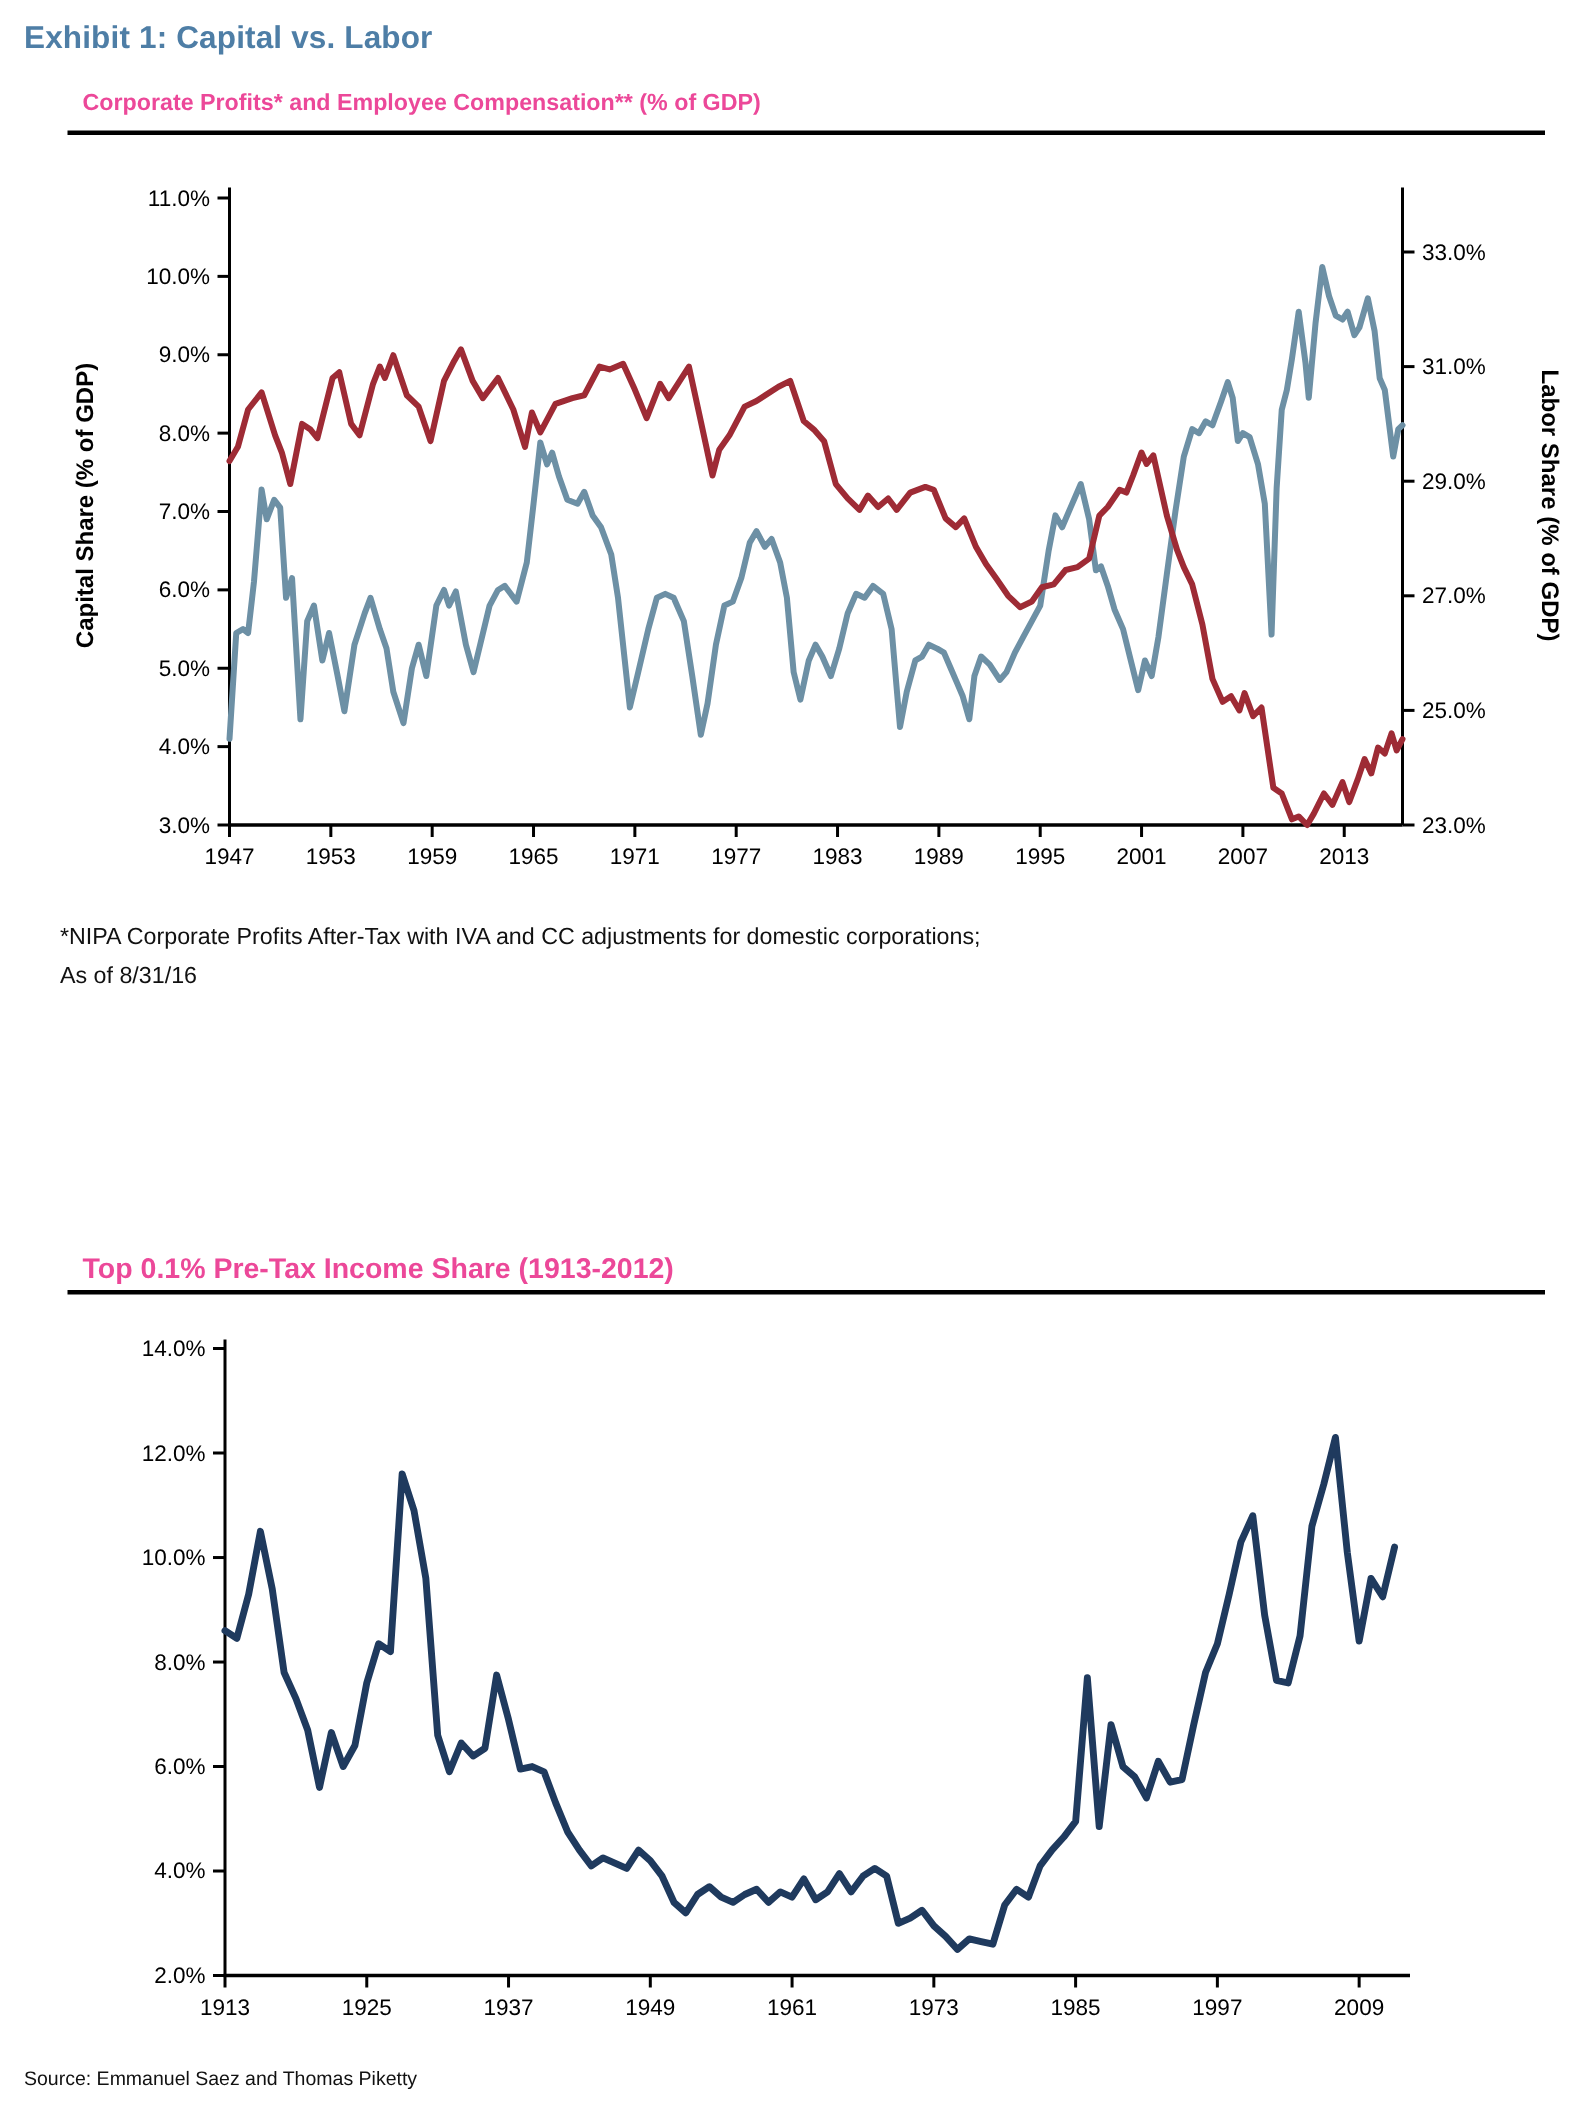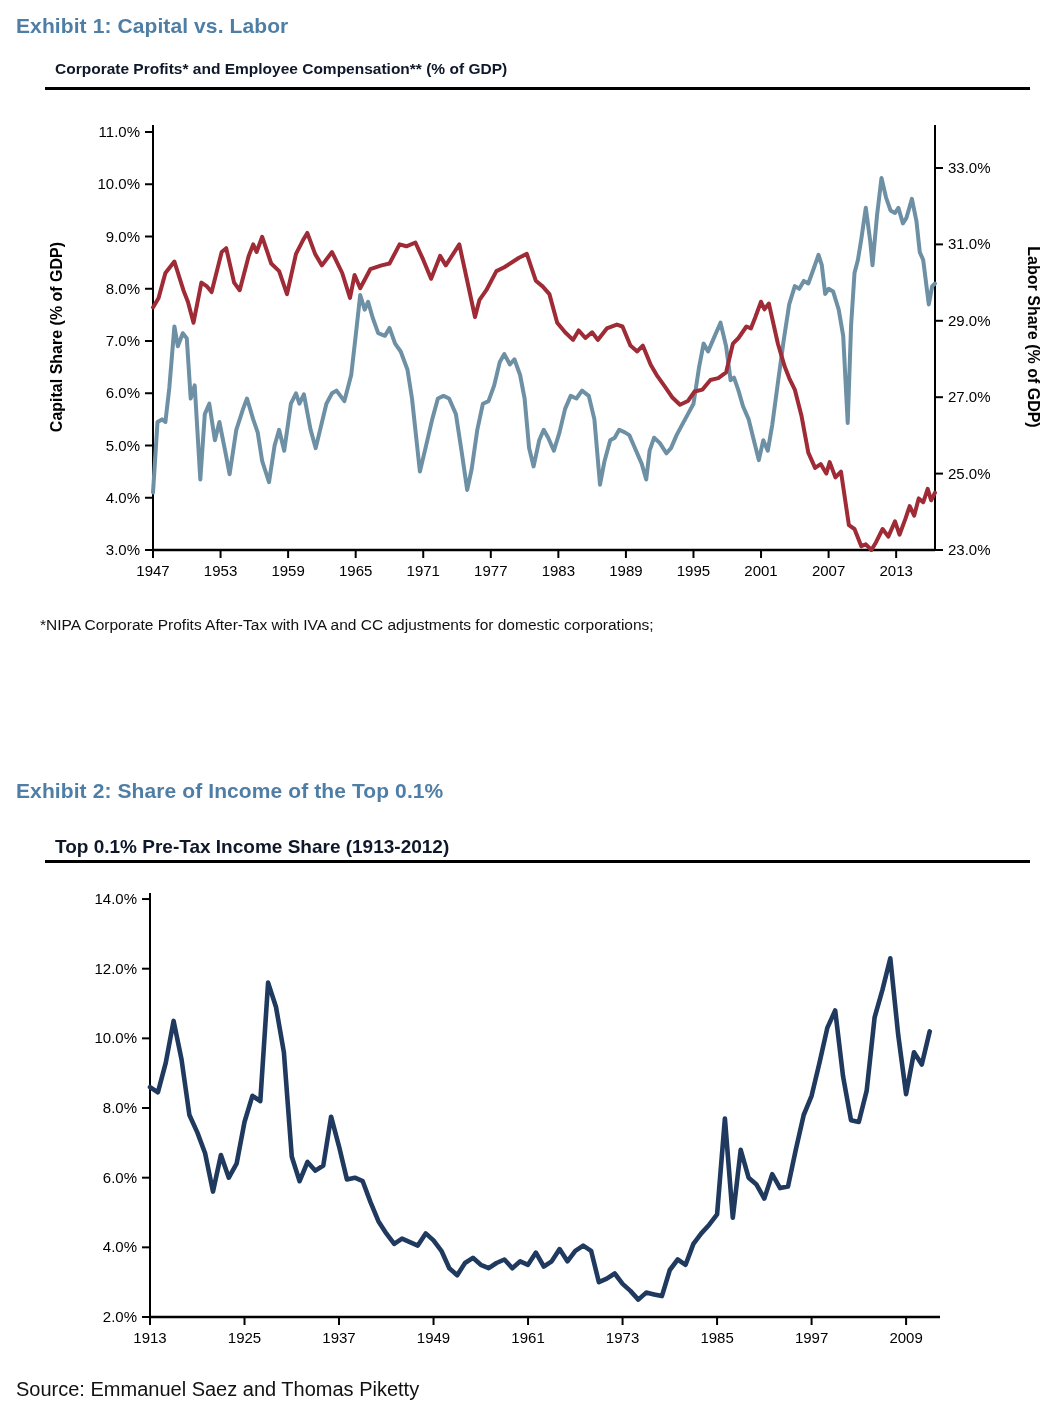--- a/index.html
+++ b/index.html
@@ -1,23 +1,23 @@
 <!DOCTYPE html>
 <html><head>
 <meta charset="utf-8">
 <style>
   html,body{margin:0;padding:0;background:#fff;}
   .page{position:relative;width:1064px;height:1412px;background:#ffffff;
         font-family:"Liberation Sans",sans-serif;color:#1a1a1a;overflow:hidden;}
   .exhibit-heading{position:absolute;left:16px;font-size:21px;font-weight:700;letter-spacing:0.1px;}
-  .chart-title{position:absolute;left:55px;font-size:15.5px;font-weight:700;color:#0f172a;}
+  .chart-title{position:absolute;left:55px;font-size:15.5px;font-weight:700;color:#ec4899;}
   .chart-title.small{font-size:19px;}
   .title-rule{position:absolute;left:45px;width:985px;height:3px;background:#000;}
   .footnotes{position:absolute;left:16px;font-size:15.5px;line-height:26px;color:#111;}
-  .source-line{position:absolute;left:16px;font-size:20px;color:#111;}
+  .source-line{position:absolute;left:16px;font-size:13px;color:#111;}
   svg.chart{position:absolute;left:0;}
   svg text{font-family:"Liberation Sans",sans-serif;fill:#000;}
 </style>
 </head>
 <body>
 
 <div class="page">
 
   <div class="exhibit-heading" style="top:14px;color:#4e7ea6;">Exhibit 1: Capital vs. Labor</div>
 
@@ -83,23 +83,23 @@
       <line x1="896.16" y1="550" x2="896.16" y2="558" stroke="#000" stroke-width="2"></line>
       <text x="896.16" y="576" text-anchor="middle" font-size="15">2013</text>
       <text transform="translate(62,337) rotate(-90)" text-anchor="middle" font-size="16" font-weight="bold" fill="#6d90a5">Capital Share (% of GDP)</text>
       <text transform="translate(1028,337) rotate(90)" text-anchor="middle" font-size="16" font-weight="bold" fill="#9e2b35">Labor Share (% of GDP)</text>
       <polyline points="153.0,492.5 157.5,422.0 162.0,419.4 165.4,422.0 169.3,388.0 174.4,326.4 177.8,346.2 182.8,333.2 186.8,338.4 190.7,398.5 194.7,385.4 200.3,479.5 204.8,414.1 209.3,403.7 214.9,440.3 219.4,422.0 225.1,450.7 229.6,474.2 236.3,429.8 243.1,408.9 247.0,398.5 253.2,419.4 257.7,432.4 262.2,461.2 269.0,482.1 274.6,445.5 279.1,429.8 284.2,450.7 290.9,403.7 296.0,393.3 299.4,403.7 303.9,394.3 310.6,429.8 315.7,448.1 326.4,403.7 332.0,393.3 336.5,390.6 344.4,401.1 351.2,375.0 355.7,335.8 360.2,295.0 364.7,309.6 368.1,301.8 372.6,317.5 378.2,333.2 385.0,335.8 389.5,327.9 395.1,343.6 400.7,351.5 407.5,369.7 412.0,398.5 419.9,471.6 425.5,448.1 432.2,419.4 437.9,398.5 443.5,395.9 449.1,398.5 455.9,414.1 461.5,450.7 467.2,489.9 471.7,469.0 477.3,429.8 482.9,403.7 488.5,401.1 494.2,385.4 499.8,361.9 504.3,354.1 509.9,364.5 514.4,359.3 520.1,375.0 524.6,398.5 529.1,448.1 533.6,466.4 539.2,440.3 543.7,429.8 548.2,437.7 553.9,450.7 559.5,432.4 565.1,408.9 570.7,395.9 576.4,398.5 582.0,390.6 588.8,395.9 594.4,419.4 600.0,484.7 604.5,461.2 610.2,440.3 614.7,437.7 619.2,429.8 624.8,432.4 629.3,435.1 633.8,445.5 638.3,455.9 641.7,463.8 646.2,479.5 649.6,450.7 654.1,437.7 659.7,442.9 666.5,453.3 671.0,448.1 676.6,435.1 682.2,424.6 687.9,414.1 693.5,403.7 699.1,367.1 703.6,343.6 708.1,351.5 713.7,338.4 720.5,322.7 726.1,346.2 730.6,380.2 734.0,377.6 738.5,390.6 743.0,406.3 748.7,419.4 753.2,437.7 758.8,460.1 763.3,440.3 767.8,450.7 772.3,424.6 777.9,382.8 783.6,341.0 789.2,304.4 794.8,286.1 799.3,288.8 803.8,280.9 808.3,283.5 814.0,267.8 818.5,254.8 821.8,265.2 825.2,294.0 828.6,288.8 833.1,291.4 838.7,309.6 843.2,335.8 847.7,423.0 851.1,325.3 854.5,273.1 857.9,260.0 861.3,239.1 865.8,207.8 870.3,241.7 872.5,265.2 877.0,215.6 881.5,178.0 886.0,197.3 890.5,210.4 895.0,213.0 898.4,207.8 902.9,223.4 906.3,218.2 911.9,198.9 916.4,220.8 919.8,252.2 923.2,260.0 928.8,304.4 932.2,286.1 935.0,283.5" fill="none" stroke="#6d90a5" stroke-width="4" stroke-linejoin="round" stroke-linecap="round"></polyline>
       <polyline points="153.0,307.4 158.6,297.9 165.4,273.0 174.4,261.6 183.4,290.2 187.9,301.7 193.5,322.7 201.4,282.6 207.0,286.4 211.6,292.1 221.7,252.0 226.2,248.2 234.1,282.6 239.7,290.2 248.7,255.9 253.2,244.4 256.6,252.0 262.2,236.8 271.2,263.5 279.1,271.1 287.0,294.1 296.0,253.9 302.8,240.6 307.3,232.9 315.1,253.9 321.9,265.4 332.0,252.0 342.2,273.0 350.0,297.9 354.6,275.0 360.2,288.3 370.3,269.2 381.6,265.4 389.5,263.5 399.6,244.4 406.4,246.3 415.4,242.5 423.2,259.7 431.1,278.8 440.1,255.9 445.8,265.4 459.3,244.4 467.2,280.7 475.0,317.0 479.5,299.8 486.3,290.2 496.4,271.1 504.3,267.3 519.0,257.8 526.8,253.9 535.8,280.7 542.6,286.4 549.4,294.1 557.2,322.7 565.1,332.3 573.0,339.9 578.6,330.4 585.4,338.0 592.1,332.3 597.8,339.9 606.8,328.4 616.9,324.6 622.5,326.5 630.4,345.6 637.2,351.4 642.8,345.6 650.7,364.7 657.4,376.2 664.2,385.7 672.1,397.2 680.0,404.8 687.9,401.0 694.6,391.5 702.5,389.6 710.4,380.0 718.3,378.1 726.1,372.4 732.9,343.7 738.5,338.0 746.4,326.5 750.9,328.4 755.4,317.0 761.0,301.7 764.4,309.3 768.9,303.6 777.9,343.7 784.7,366.6 789.2,378.1 794.8,389.6 801.6,416.3 808.3,452.6 815.1,467.9 820.7,464.1 826.3,473.6 829.7,462.1 835.4,477.4 841.0,471.7 848.9,525.2 854.5,529.0 861.3,546.2 865.8,544.3 871.4,550.0 875.9,542.4 882.6,529.0 888.3,536.6 895.0,521.4 899.5,534.7 905.2,519.4 909.7,506.1 914.2,515.6 918.7,498.4 923.2,502.3 927.7,488.9 931.1,500.3 935.0,492.7" fill="none" stroke="#9e2b35" stroke-width="4" stroke-linejoin="round" stroke-linecap="round"></polyline>
     </svg>
 
   <div class="footnotes" style="top:612px;margin-left:24px;">
     <div>*NIPA Corporate Profits After-Tax with IVA and CC adjustments for domestic corporations;</div>
+    <div>As of 8/31/16</div>
   </div>
 
-  <div class="exhibit-heading" style="top:779px;color:#4e7ea6;">Exhibit 2: Share of Income of the Top 0.1%</div>
 
   <div class="chart-title small" style="top:836px;">Top 0.1% Pre-Tax Income Share (1913-2012)</div>
   <div class="title-rule" style="top:860px;"></div>
 
   <svg id="chart2" class="chart" style="top:875px;" width="1064" height="485" viewBox="0 875 1064 485">
       <line x1="150" y1="893" x2="150" y2="1317" stroke="#000" stroke-width="2"></line>
       <line x1="149" y1="1317" x2="940" y2="1317" stroke="#000" stroke-width="2.4"></line>
       <line x1="142" y1="1317" x2="150" y2="1317" stroke="#000" stroke-width="2"></line>
       <text x="137" y="1322" text-anchor="end" font-size="15">2.0%</text>
       <line x1="142" y1="1247.34" x2="150" y2="1247.34" stroke="#000" stroke-width="2"></line>

